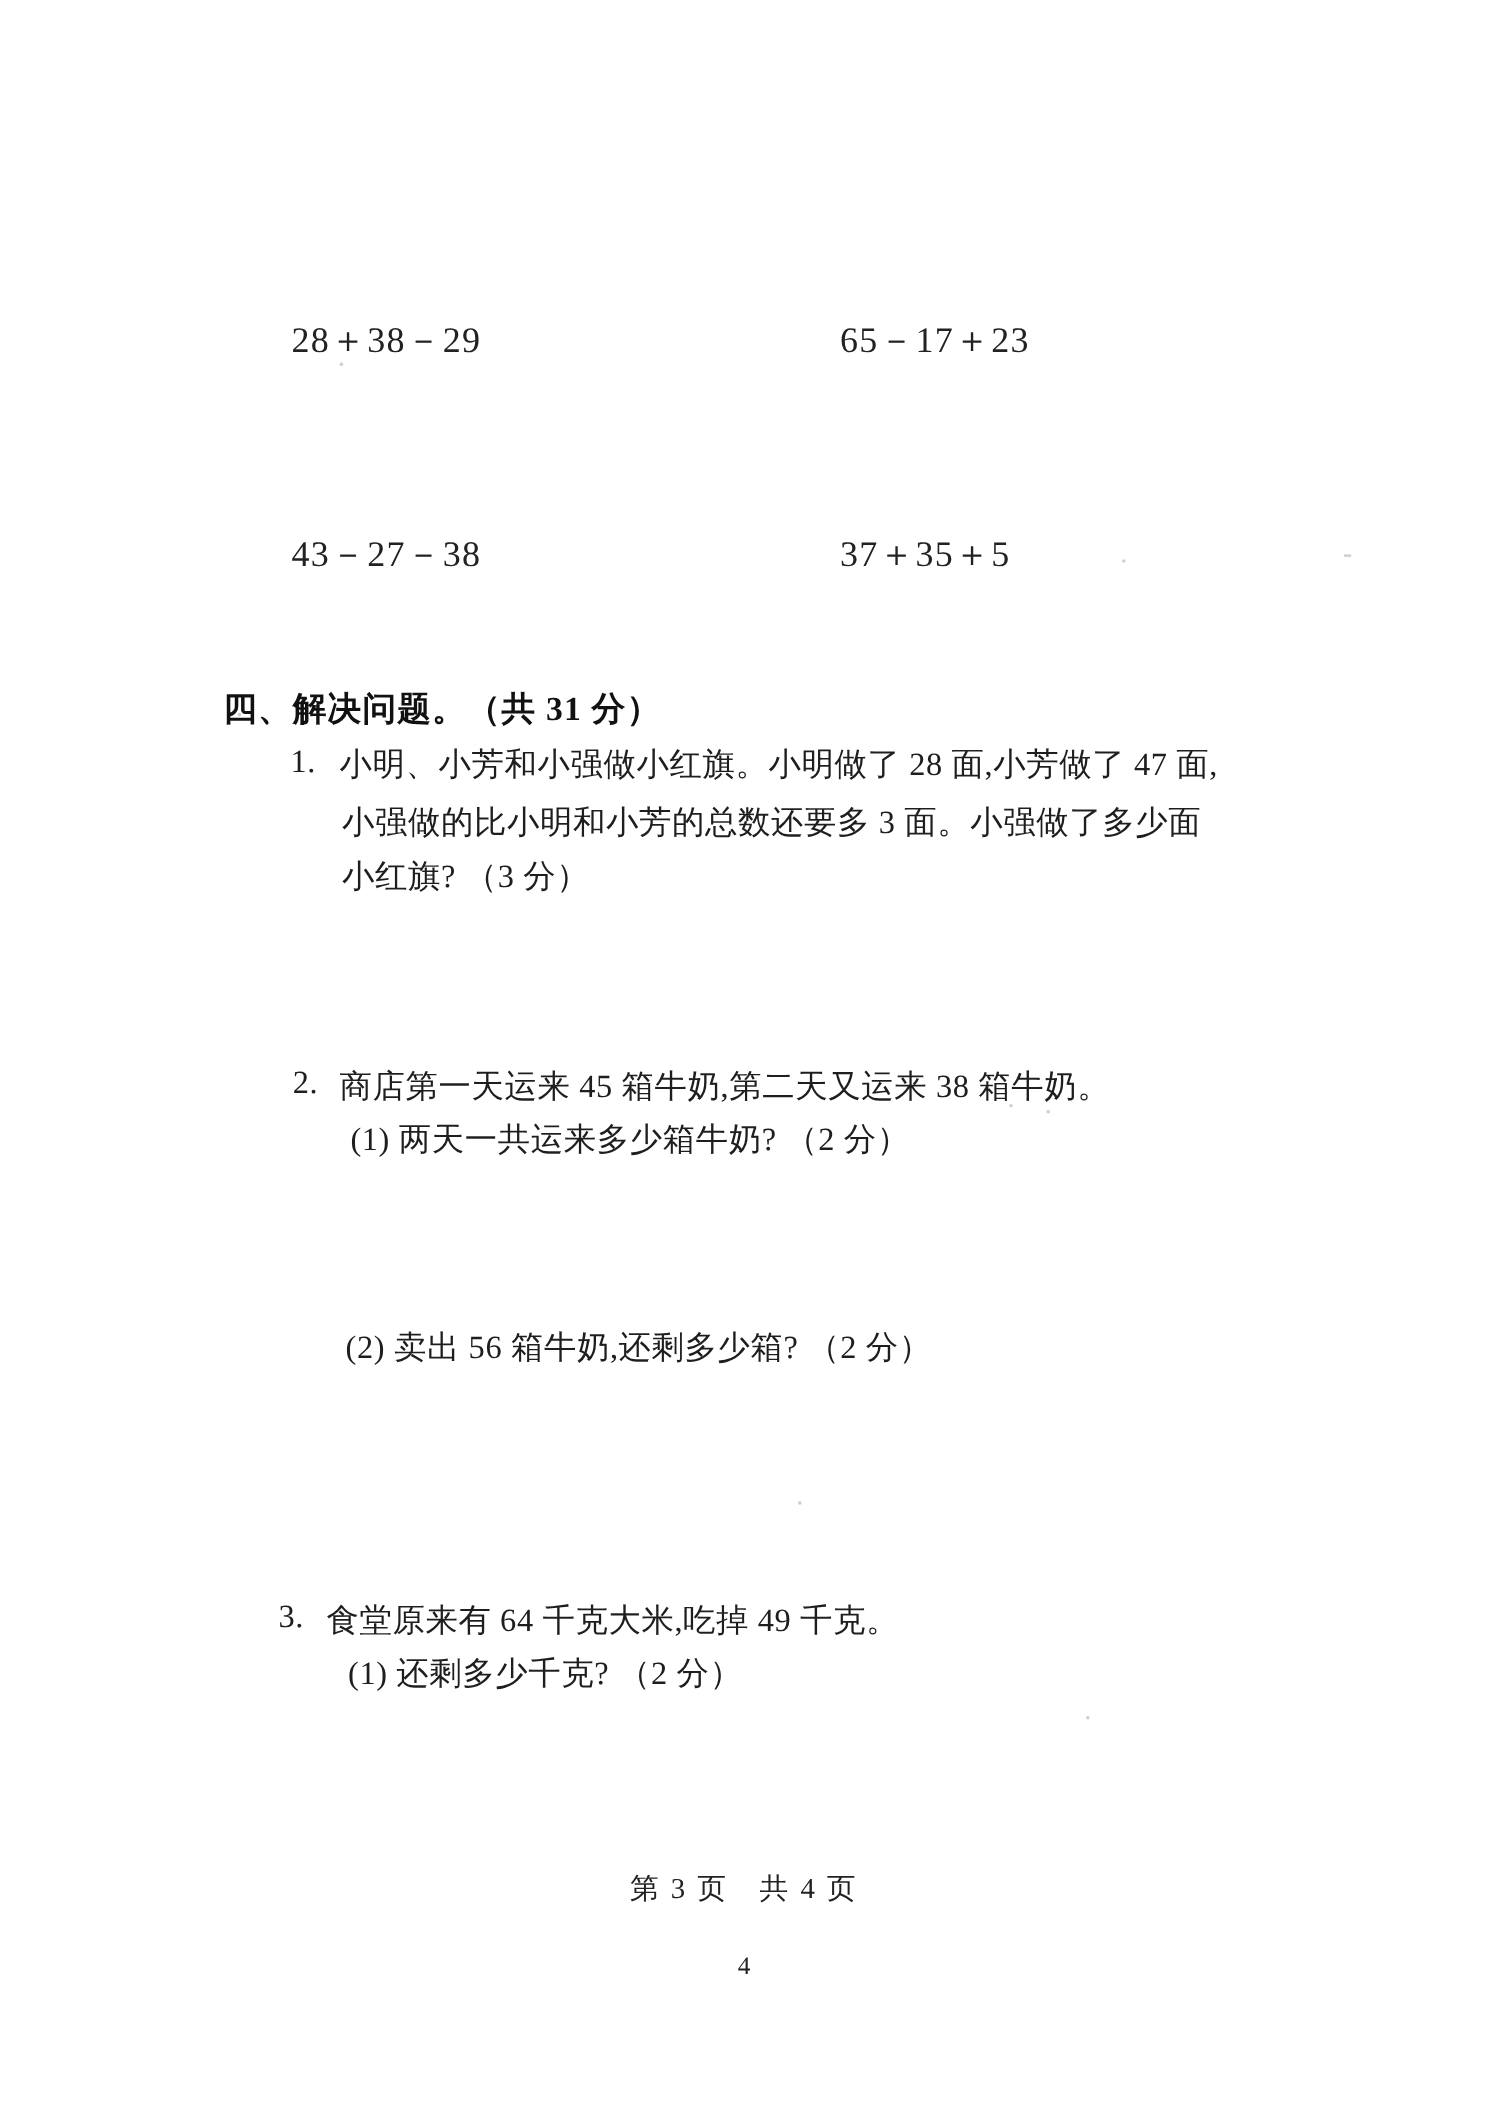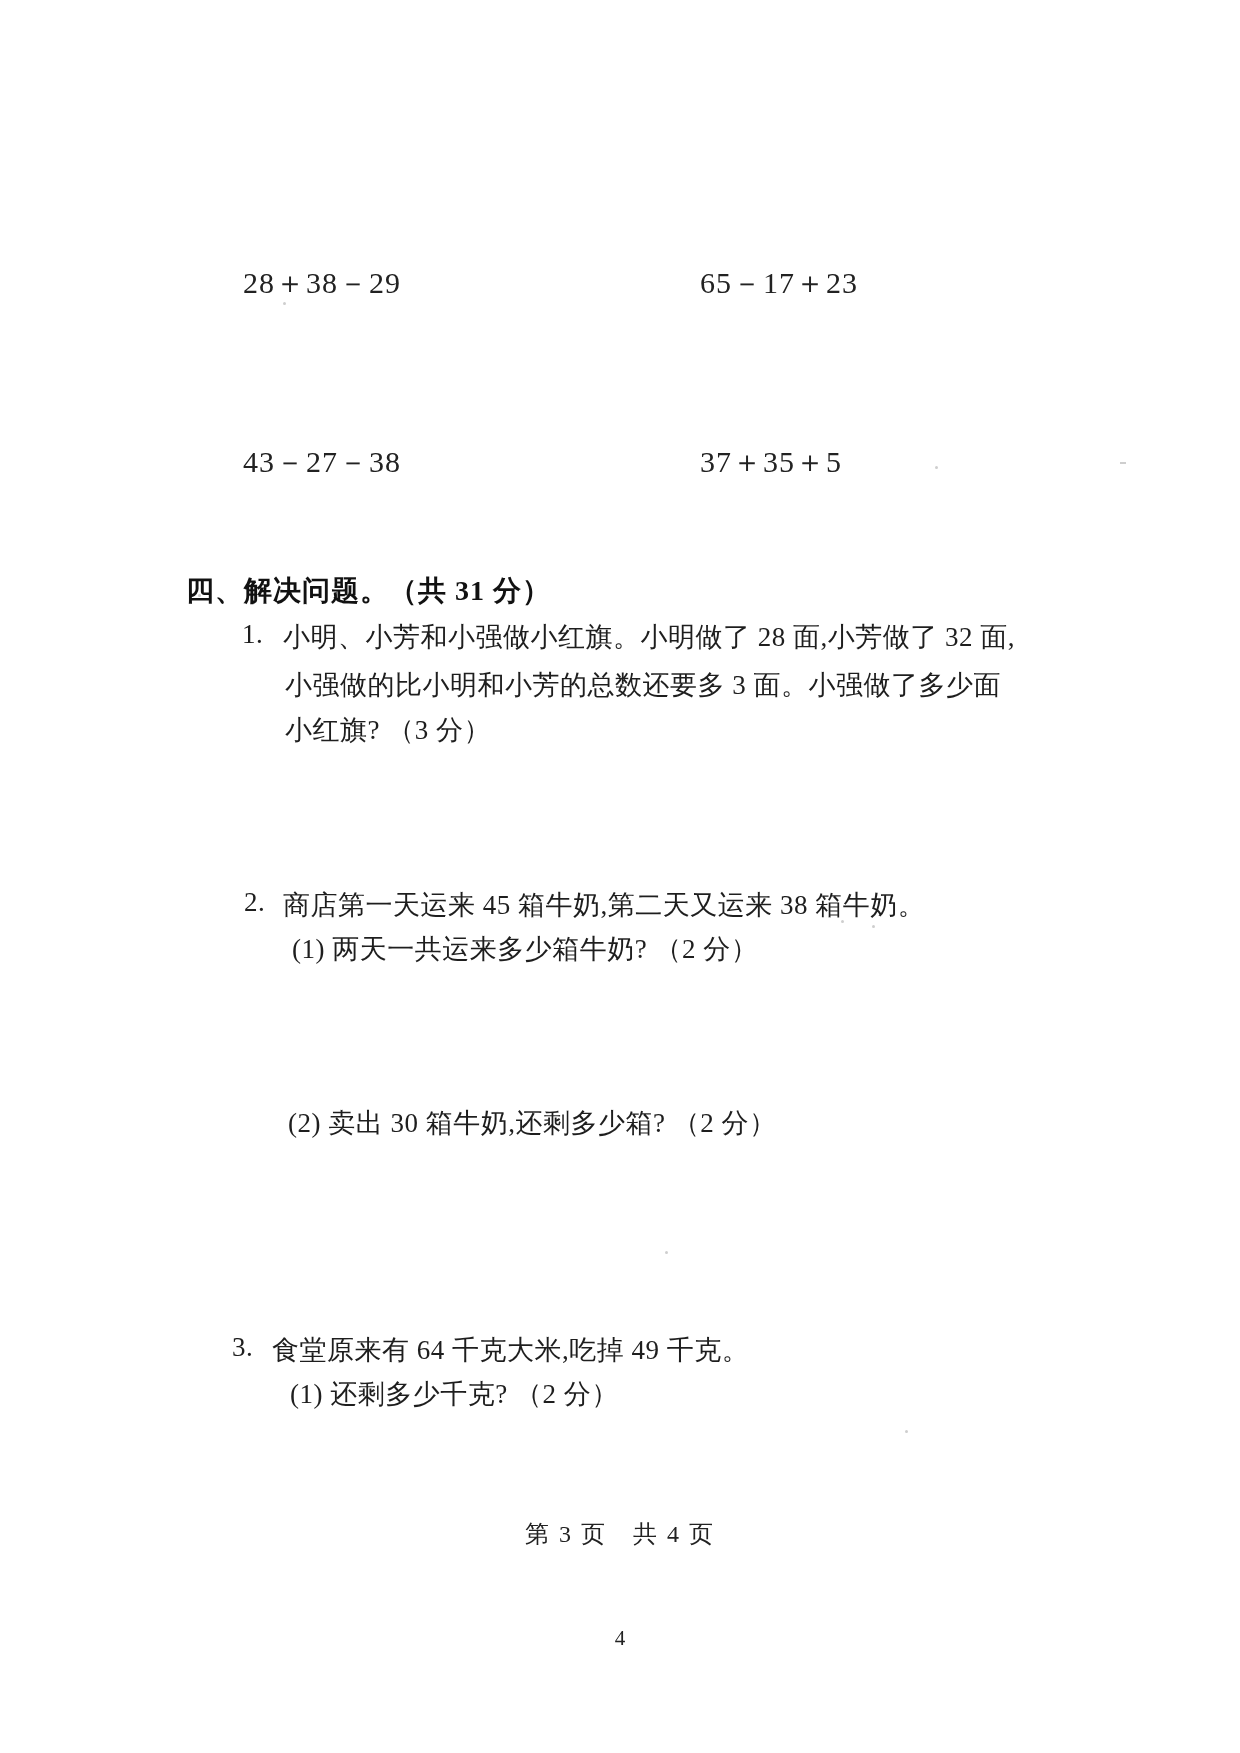--- a/index.html
+++ b/index.html
@@ -30,20 +30,21 @@
     font-size:27px;
     color:#1e1e1e;
     letter-spacing:0.5px;
   }
   .footer{
     left:0;width:100%;
     text-align:center;
     font-size:24px;
     color:#222;
     letter-spacing:2px;
+    margin-top:40px;
   }
   .pagenum{
     left:0;width:100%;
     text-align:center;
     font-size:21px;
     color:#222;
   }
   .speckle{
     position:absolute;
     background:#b9b9b9;
@@ -58,28 +59,28 @@
 <div class="page">
 
   <div class="abs expr" style="left:243px;top:219px">28＋38－29</div>
   <div class="abs expr" style="left:700px;top:219px">65－17＋23</div>
   <div class="abs expr" style="left:243px;top:398px">43－27－38</div>
   <div class="abs expr" style="left:700px;top:398px">37＋35＋5</div>
 
   <div class="abs heading" style="left:186px;top:572px">四、解决问题。（共 31 分）</div>
 
   <div class="abs body" style="left:242px;top:619px">1.</div>
-  <div class="abs body" style="left:283px;top:619px">小明、小芳和小强做小红旗。小明做了 28 面,小芳做了 32 面,</div>
+  <div class="abs body" style="left:283px;top:619px">小明、小芳和小强做小红旗。小明做了 28 面,小芳做了 47 面,</div>
   <div class="abs body" style="left:285px;top:667px">小强做的比小明和小芳的总数还要多 3 面。小强做了多少面</div>
   <div class="abs body" style="left:285px;top:712px">小红旗? （3 分）</div>
 
   <div class="abs body" style="left:244px;top:887px">2.</div>
   <div class="abs body" style="left:283px;top:887px">商店第一天运来 45 箱牛奶,第二天又运来 38 箱牛奶。</div>
   <div class="abs body" style="left:292px;top:931px">(1) 两天一共运来多少箱牛奶? （2 分）</div>
-  <div class="abs body" style="left:288px;top:1105px">(2) 卖出 30 箱牛奶,还剩多少箱? （2 分）</div>
+  <div class="abs body" style="left:288px;top:1105px">(2) 卖出 56 箱牛奶,还剩多少箱? （2 分）</div>
 
   <div class="abs body" style="left:232px;top:1332px">3.</div>
   <div class="abs body" style="left:272px;top:1332px">食堂原来有 64 千克大米,吃掉 49 千克。</div>
   <div class="abs body" style="left:290px;top:1376px">(1) 还剩多少千克? （2 分）</div>
 
   <div class="abs footer" style="top:1518px">第 3 页　共 4 页</div>
   <div class="abs pagenum" style="top:1626px">4</div>
 
   <div class="speckle" style="left:283px;top:302px"></div>
   <div class="speckle" style="left:935px;top:466px"></div>

